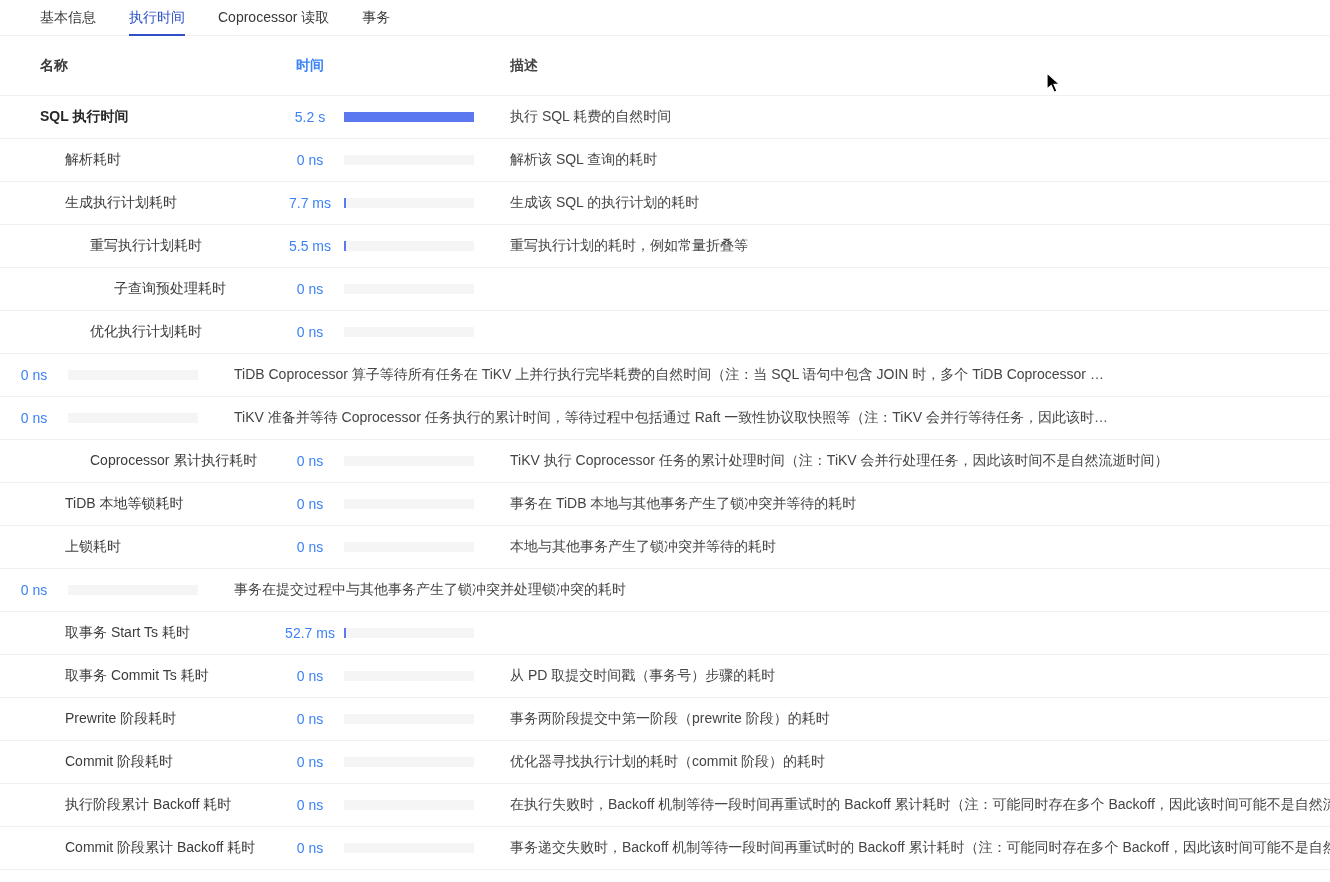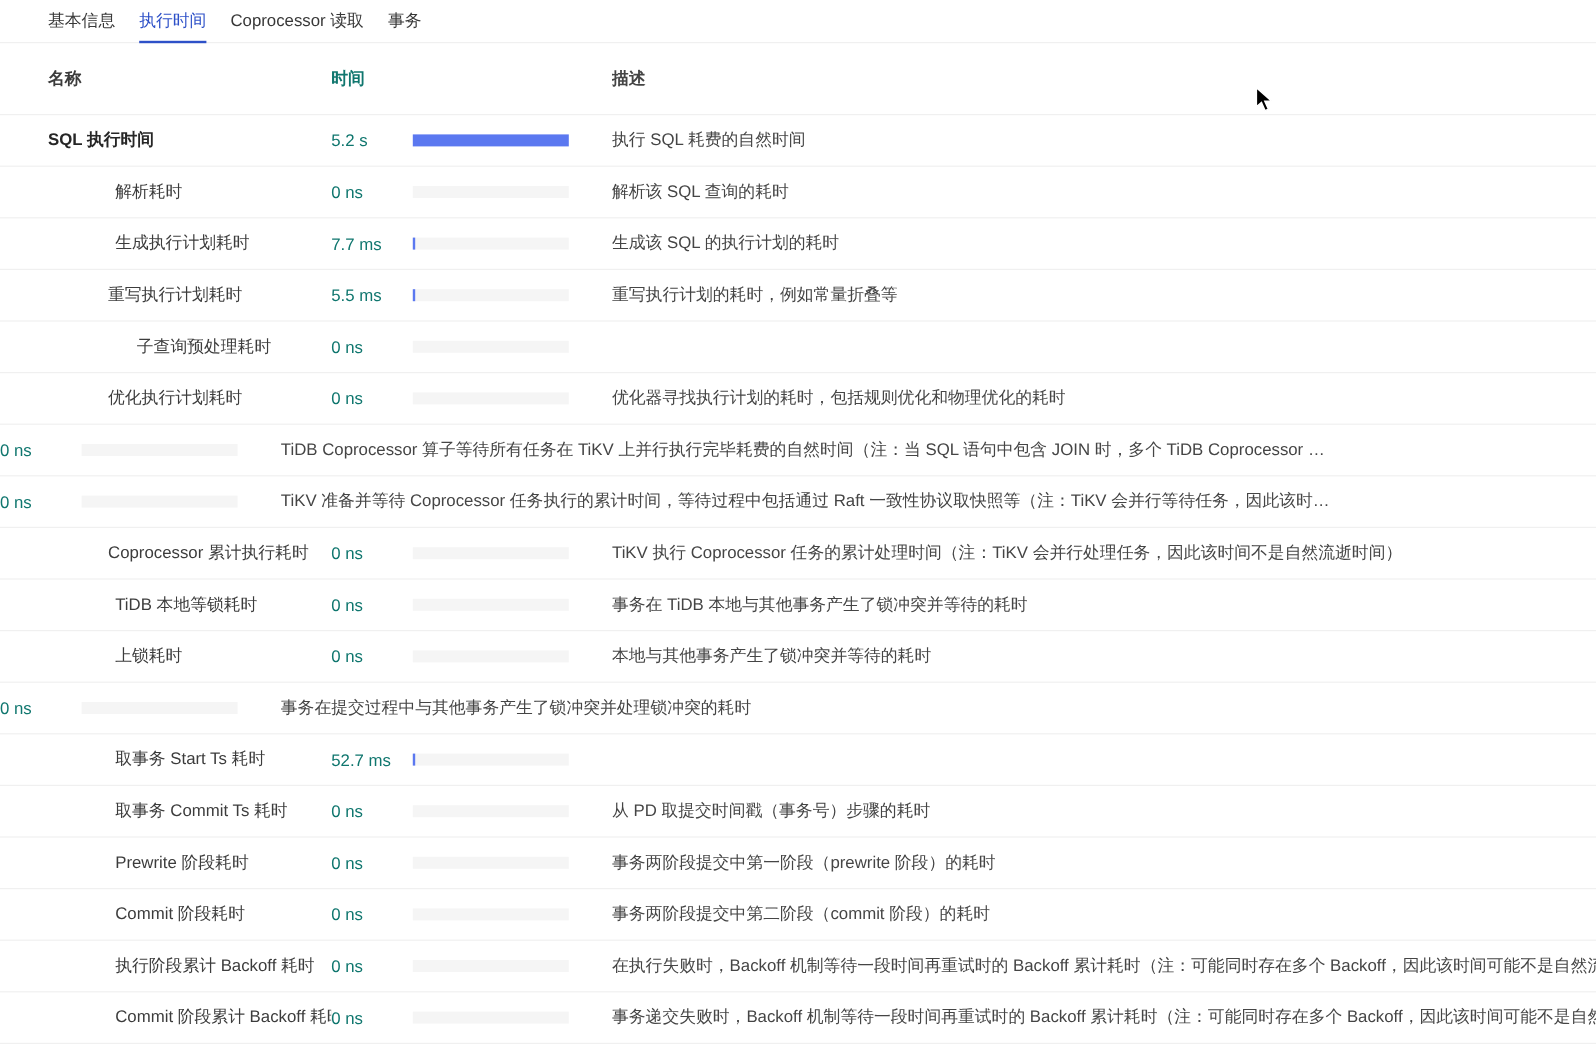--- a/index.html
+++ b/index.html
@@ -6,21 +6,21 @@
   html, body {
     width: 1330px; height: 882px;
     background: #ffffff;
     font-family: "Liberation Sans", "DejaVu Sans", sans-serif;
     color: #3c3c3c;
     overflow: hidden;
   }
   
   .tab-bar {
     display: flex;
-    gap: 20px;
+    gap: 33px;
     padding-left: 40px;
     height: 36px;
     border-bottom: 1px solid #f0f0f0;
     align-items: center;
   }
   .tab {
     position: relative;
     font-size: 14px;
     height: 100%;
     display: flex;
@@ -52,29 +52,30 @@
     color: #2f2f2f;
   }
   .cell-name {
     width: 276px;
     flex: 0 0 276px;
     padding-left: 40px;
     white-space: nowrap;
     overflow: hidden;
     color: #3c3c3c;
   }
-  .cell-name.indent-1 { padding-left: 96px; }
+  .cell-name.indent-1 { padding-left: 65px; }
   .cell-name.indent-2 { padding-left: 90px; }
   .cell-name.indent-3 { padding-left: 114px; }
   .cell-name.bold { font-weight: 600; color: #262626; }
   .cell-time {
     width: 68px;
     flex: 0 0 68px;
     white-space: nowrap;
-    color: #0f766e;
+    color: #3b82f6;
+    text-align: center;
   }
   .cell-bar {
     width: 130px;
     flex: 0 0 130px;
   }
   .bar-track {
     width: 130px; height: 10px;
     background: #f5f5f5;
     position: relative;
   }
@@ -173,21 +174,20 @@
   </div>
 
   <div class="t-row">
     <div class="cell-name indent-2">优化执行计划耗时</div>
     <div class="cell-time">0 ns</div>
     <div class="cell-bar">
       <div class="bar-track">
         <div class="bar-fill" style="width: 0%;"></div>
       </div>
     </div>
-    <div class="cell-desc">优化器寻找执行计划的耗时，包括规则优化和物理优化的耗时</div>
   </div>
 
   <div class="t-row">
     <div class="cell-time">0 ns</div>
     <div class="cell-bar">
       <div class="bar-track">
         <div class="bar-fill" style="width: 0%;"></div>
       </div>
     </div>
     <div class="cell-desc">TiDB Coprocessor 算子等待所有任务在 TiKV 上并行执行完毕耗费的自然时间（注：当 SQL 语句中包含 JOIN 时，多个 TiDB Coprocessor …</div>
@@ -279,21 +279,21 @@
   </div>
 
   <div class="t-row">
     <div class="cell-name indent-1">Commit 阶段耗时</div>
     <div class="cell-time">0 ns</div>
     <div class="cell-bar">
       <div class="bar-track">
         <div class="bar-fill" style="width: 0%;"></div>
       </div>
     </div>
-    <div class="cell-desc">事务两阶段提交中第二阶段（commit 阶段）的耗时</div>
+    <div class="cell-desc">优化器寻找执行计划的耗时（commit 阶段）的耗时</div>
   </div>
 
   <div class="t-row">
     <div class="cell-name indent-1">执行阶段累计 Backoff 耗时</div>
     <div class="cell-time">0 ns</div>
     <div class="cell-bar">
       <div class="bar-track">
         <div class="bar-fill" style="width: 0%;"></div>
       </div>
     </div>

